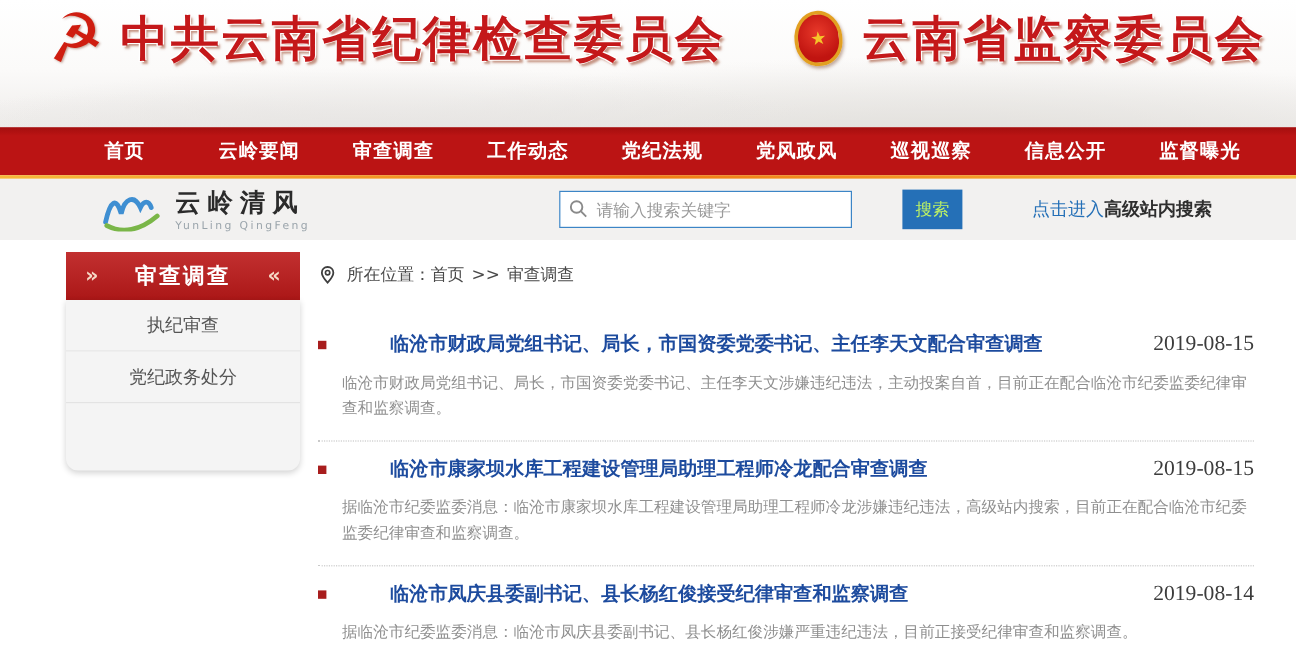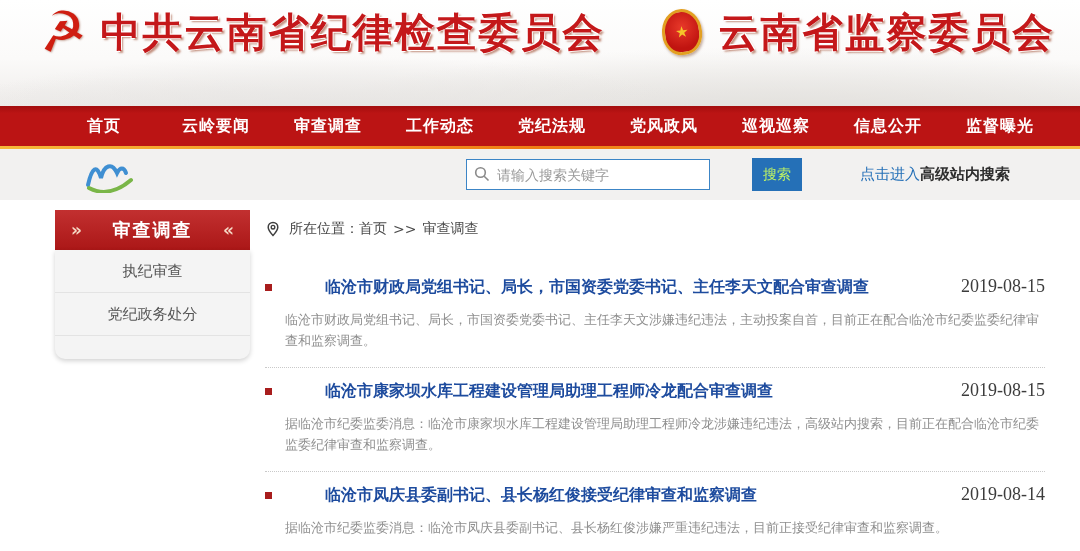--- a/index.html
+++ b/index.html
@@ -60,21 +60,21 @@
   
   .content { position:absolute; top:200px; left:0; width:1080px; height:351px; background:#fff;
     display:flex; }
 
   .sidebar { width:195px; margin:10px 0 0 55px; flex:none; }
   .sidebar-head { height:40px; background:linear-gradient(180deg,#c23030 0%, #ab1717 100%);
     display:flex; align-items:center; justify-content:space-between; padding:0 16px; cursor:pointer; }
   .sidebar-head .arrow { color:#f6d9c6; font-size:17px; font-weight:bold; }
   .sidebar-head .sb-title { color:#fff; font-size:18px; font-weight:bold; letter-spacing:2px; }
   .sidebar-body { background:#f4f4f4; border-radius:0 0 10px 10px;
-    box-shadow:0 2px 5px rgba(0,0,0,.18); padding-bottom:23px; }
+    box-shadow:0 2px 5px rgba(0,0,0,.18); padding-bottom:56px; }
   .sidebar-item { height:43px; display:flex; align-items:center; justify-content:center;
     font-size:15px; color:#555; border-bottom:1px solid #e3e3e3; cursor:pointer; background:#f4f4f4; }
 
   .main { flex:1; margin-left:15px; margin-right:35px; }
   .breadcrumb { margin-top:20px; display:flex; align-items:center; font-size:14px; color:#4a4a4a; }
   .breadcrumb svg { margin-right:8px; }
   .crumb-link { color:#4a4a4a; cursor:pointer; }
   .crumb-sep { margin:0 6px; color:#4a4a4a; }
 
   .news-item { margin-top:12px; padding-bottom:16px; border-bottom:1px dotted #c9c9c9; }
@@ -115,20 +115,24 @@
     </ul>
   </div>
   <div class="nav-underline"></div>
 
   <div class="subheader">
     <div class="logo">
       <svg width="52" height="36" viewBox="0 0 52 36">
         <path d="M4 28 C8 10 13 7 17 21 C20 8 28 5 33 16 C36 10 40 10 42 16" fill="none" stroke="#3f8fd2" stroke-width="4" stroke-linecap="round"></path>
         <path d="M5 31 C18 38 33 35 47 23" fill="none" stroke="#7ab648" stroke-width="4" stroke-linecap="round"></path>
       </svg>
+      <span class="logo-text-block">
+        <span class="logo-title">云岭清风</span>
+        <span class="logo-sub">YunLing QingFeng</span>
+      </span>
     </div>
     <div class="search-group">
       <span class="search-box">
         <svg class="search-glyph" width="16" height="16" viewBox="0 0 16 16">
           <circle cx="6.5" cy="6.5" r="4.8" fill="none" stroke="#8a8a8a" stroke-width="1.6"></circle>
           <line x1="10.2" y1="10.2" x2="14.5" y2="14.5" stroke="#8a8a8a" stroke-width="1.6"></line>
         </svg>
         <input type="text" placeholder="请输入搜索关键字" style="">
       </span>
       <button class="search-btn">搜索</button>

